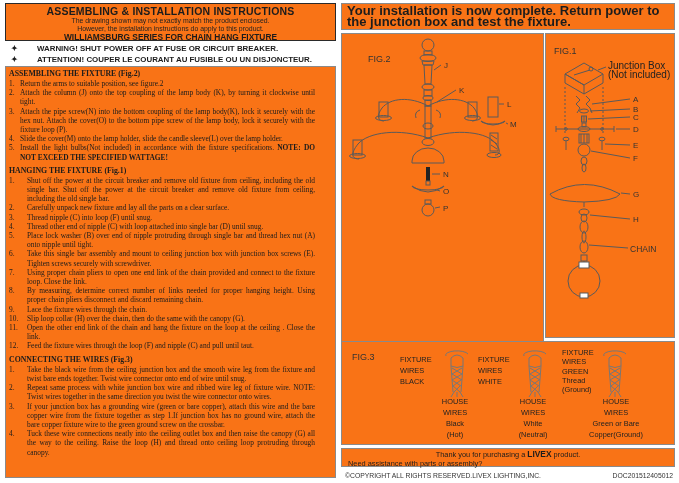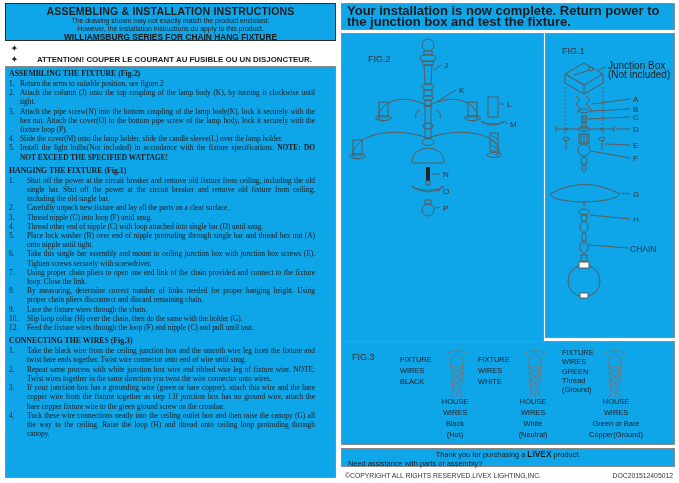--- a/index.html
+++ b/index.html
@@ -1,21 +1,21 @@
 <!DOCTYPE html>
 <html><head>
 <meta charset="utf-8">
 <style>
   html,body{margin:0;padding:0;}
   body{
     width:679px;height:483px;overflow:hidden;background:#fdfdfd;
     font-family:"Liberation Sans",sans-serif;color:#1c1c1c;position:relative;
   }
   .page{position:absolute;inset:0;background:#fff;}
-  .box{border:1px solid #8a8a8a;box-sizing:border-box;position:absolute;background:#0ea5e9;}
+  .box{border:1px solid #8a8a8a;box-sizing:border-box;position:absolute;background:#f97316;}
 
   
   .title-box{left:5px;top:3px;width:331px;height:38px;border:1.5px solid #2a2a2a;text-align:center;padding-top:1px;}
   .main-title{font-size:10.5px;font-weight:bold;line-height:12px;letter-spacing:.2px;}
   .sub{font-size:6.9px;line-height:7.8px;color:#222;}
   .series{font-size:8.4px;font-weight:bold;line-height:9.5px;}
   .warnings{position:absolute;left:6px;top:43px;width:331px;}
   .warning-row{display:flex;font-weight:bold;font-size:7.9px;line-height:11px;}
   .warning-row .bullet{width:26px;padding-left:5px;flex:none;font-size:8px;}
   .instructions-box{left:5px;top:66px;width:331px;height:412px;padding:2px 20px 2px 3px;overflow:hidden;font-family:Liberation Serif, serif;}
@@ -57,20 +57,21 @@
   <div class="box title-box">
     <div class="main-title">ASSEMBLING &amp; INSTALLATION INSTRUCTIONS</div>
     <div class="sub">The drawing shown may not exactly match the product enclosed.</div>
     <div class="sub">However, the installation instructions do apply to this product.</div>
     <div class="series">WILLIAMSBURG SERIES FOR CHAIN HANG FIXTURE</div>
   </div>
 
   <div class="warnings">
     <div class="warning-row">
       <span class="bullet">✦</span>
+      <span>WARNING! SHUT POWER OFF AT FUSE OR CIRCUIT BREAKER.</span>
     </div>
     <div class="warning-row">
       <span class="bullet">✦</span>
       <span>ATTENTION! COUPER LE COURANT AU FUSIBLE OU UN DISJONCTEUR.</span>
     </div>
   </div>
 
   <div class="box instructions-box">
 
     <div class="sec sec-tight">
@@ -130,21 +131,25 @@
       <div class="item">
         <span class="num">8.</span>
         <span class="txt">By measuring, determine correct number of links needed for proper hanging height. Using proper chain pliers disconnect and discard remaining chain.</span>
       </div>
       <div class="item">
         <span class="num">9.</span>
         <span class="txt">Lace the fixture wires through the chain.</span>
       </div>
       <div class="item">
         <span class="num">10.</span>
-        <span class="txt">Slip loop collar (H) over the chain, then do the same with the holder (G).</span>
+        <span class="txt">Slip loop collar (H) over the chain, then do the same with the canopy (G).</span>
+      </div>
+      <div class="item">
+        <span class="num">11.</span>
+        <span class="txt">Open the other end link of the chain and hang the fixture on the loop at the ceiling . Close the link.</span>
       </div>
       <div class="item">
         <span class="num">12.</span>
         <span class="txt">Feed the fixture wires through the loop (F) and nipple (C) and pull until taut.</span>
       </div>
     </div>
 
     <div class="sec sec-wide">
       <div class="sec-title">CONNECTING THE WIRES (Fig.3)</div>
       <div class="item">
@@ -227,21 +232,21 @@
       <text x="117" y="59">K</text>
       <text x="165" y="73">L</text>
       <text x="168" y="93">M</text>
       <text x="101" y="143">N</text>
       <text x="101" y="160">O</text>
       <text x="101" y="177">P</text>
     </svg>
   </div>
 
   <div class="box fig1-box">
-    <span class="fig-label" style="left:16px;top:12px;text-align:right;">FIG.1</span>
+    <span class="fig-label" style="left:8px;top:12px;text-align:right;">FIG.1</span>
     <div class="jbox-note">Junction Box
 (Not included)</div>
     <svg width="128" height="303" viewBox="0 0 128 303">
       <g stroke="#5a5a5a" fill="none" stroke-width="1">
         <polygon points="19,40 38,29 57,40 38,51"></polygon>
         <path d="M19,40 L19,49 L38,60 L38,51 Z"></path>
         <path d="M57,40 L57,49 L38,60"></path>
         <path d="M28,41 L44,36"></path>
           <circle cx="45" cy="35" r="2"></circle>
         <path d="M52,36 L60,33"></path>

